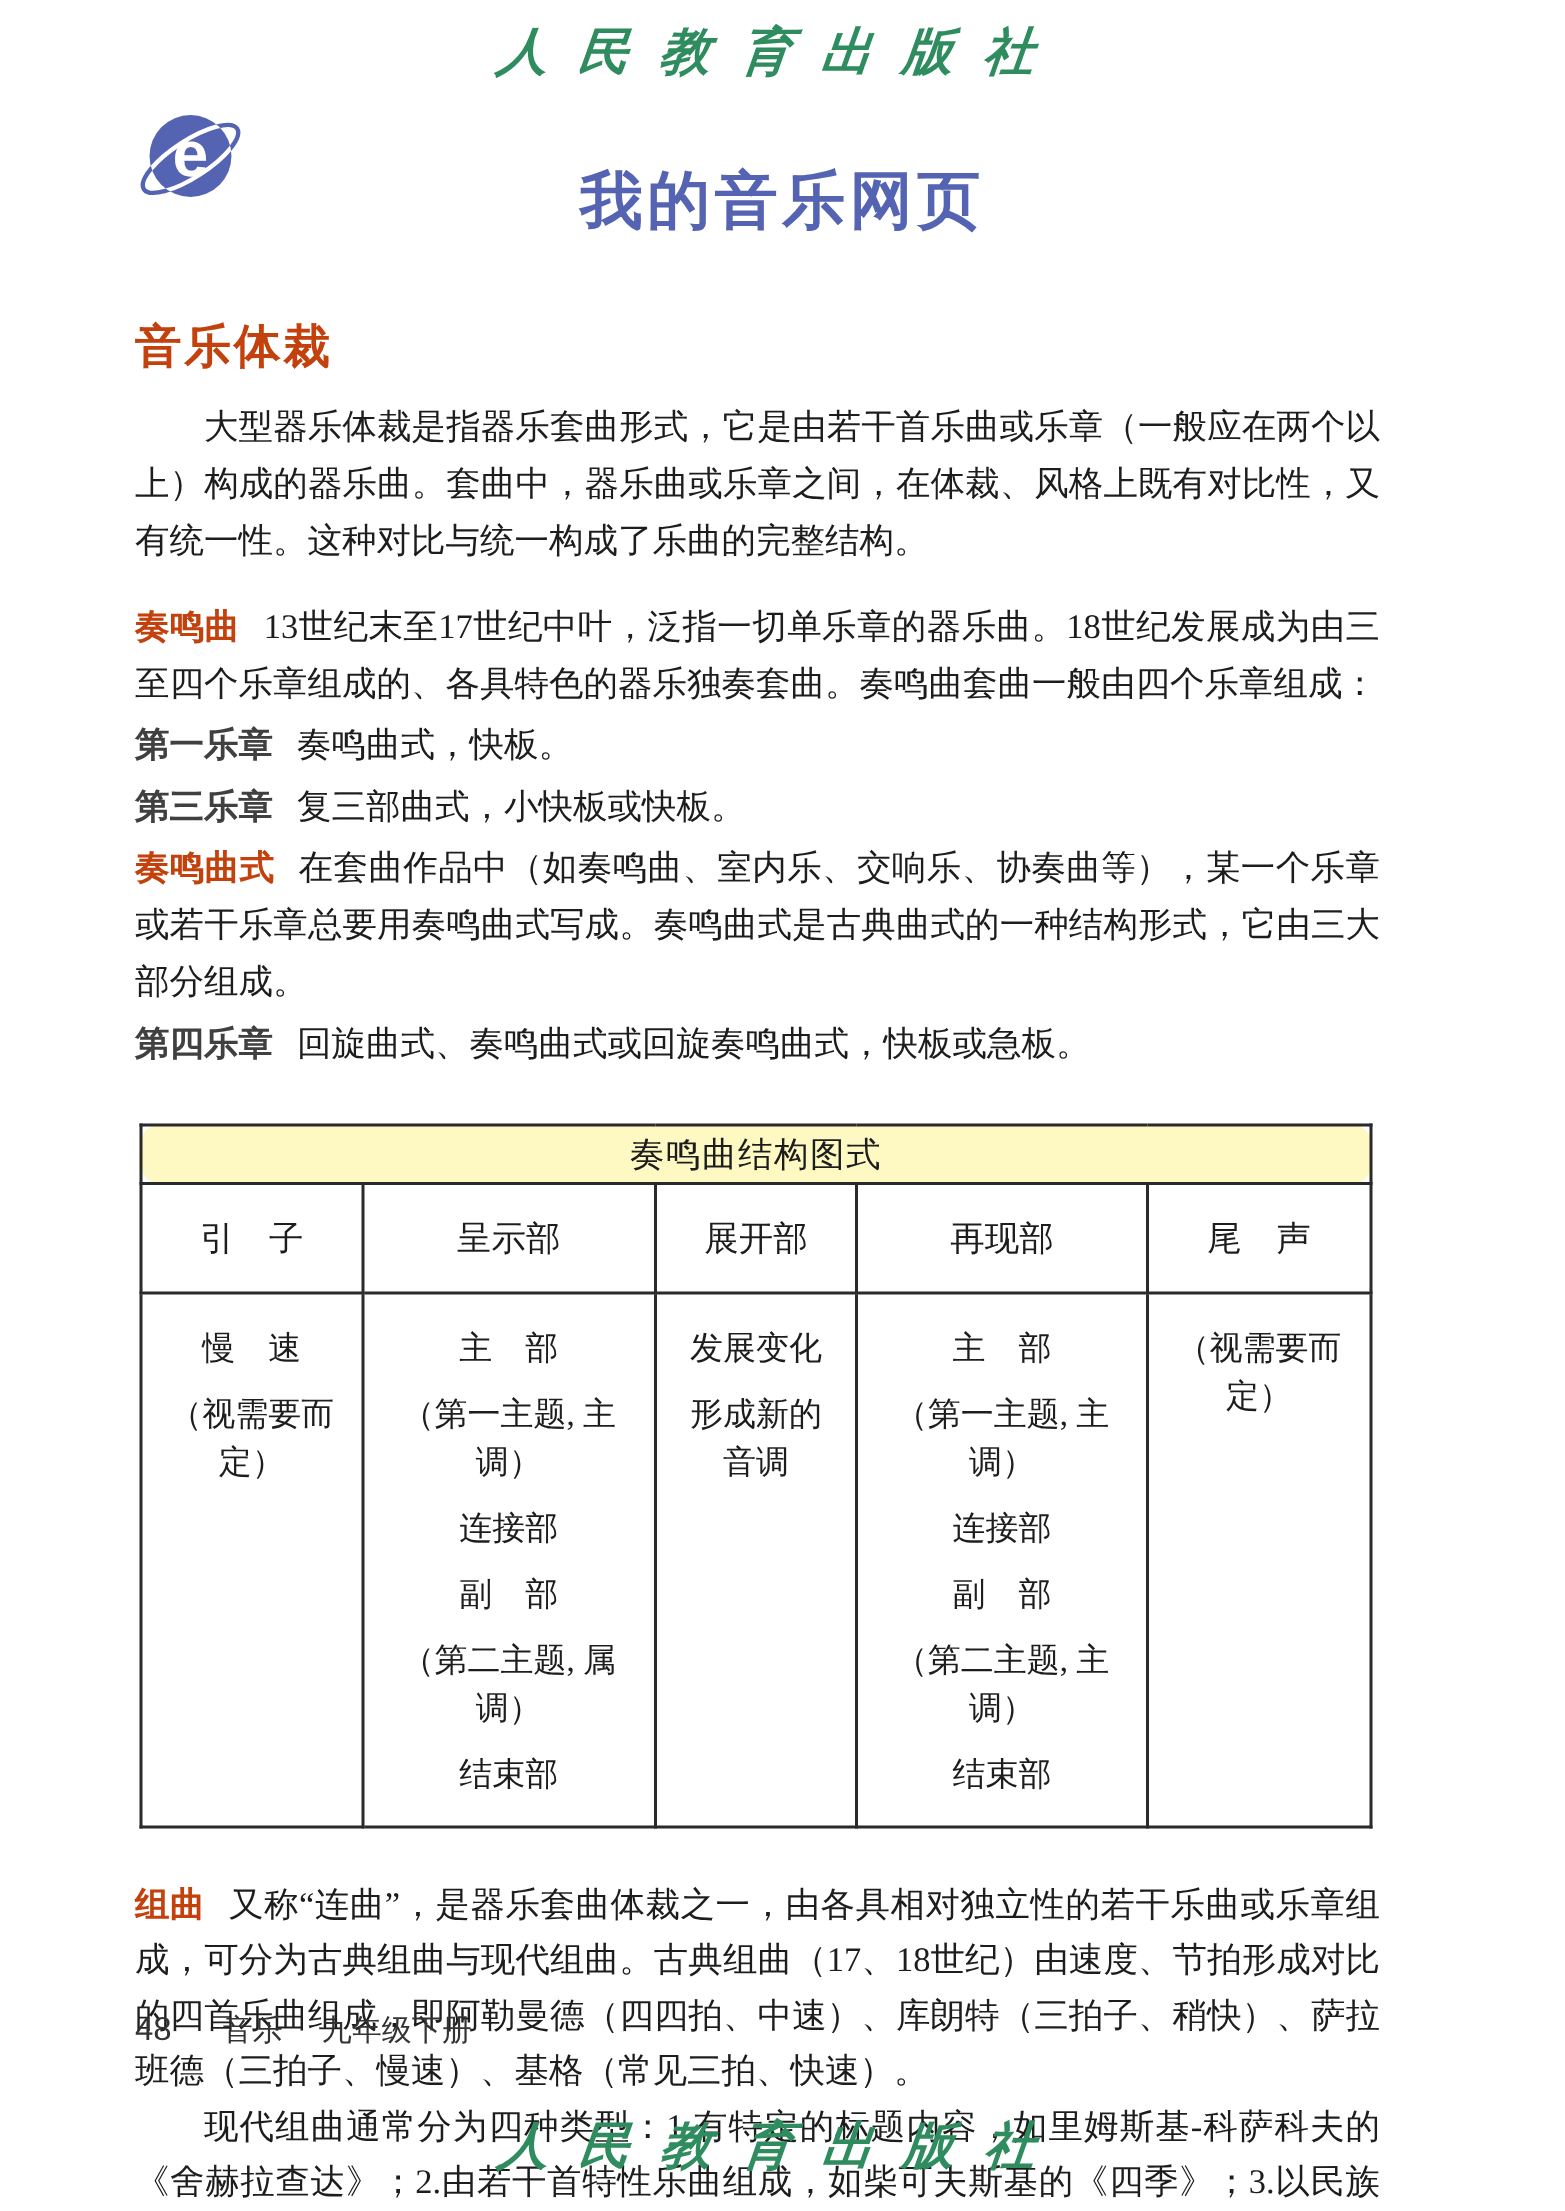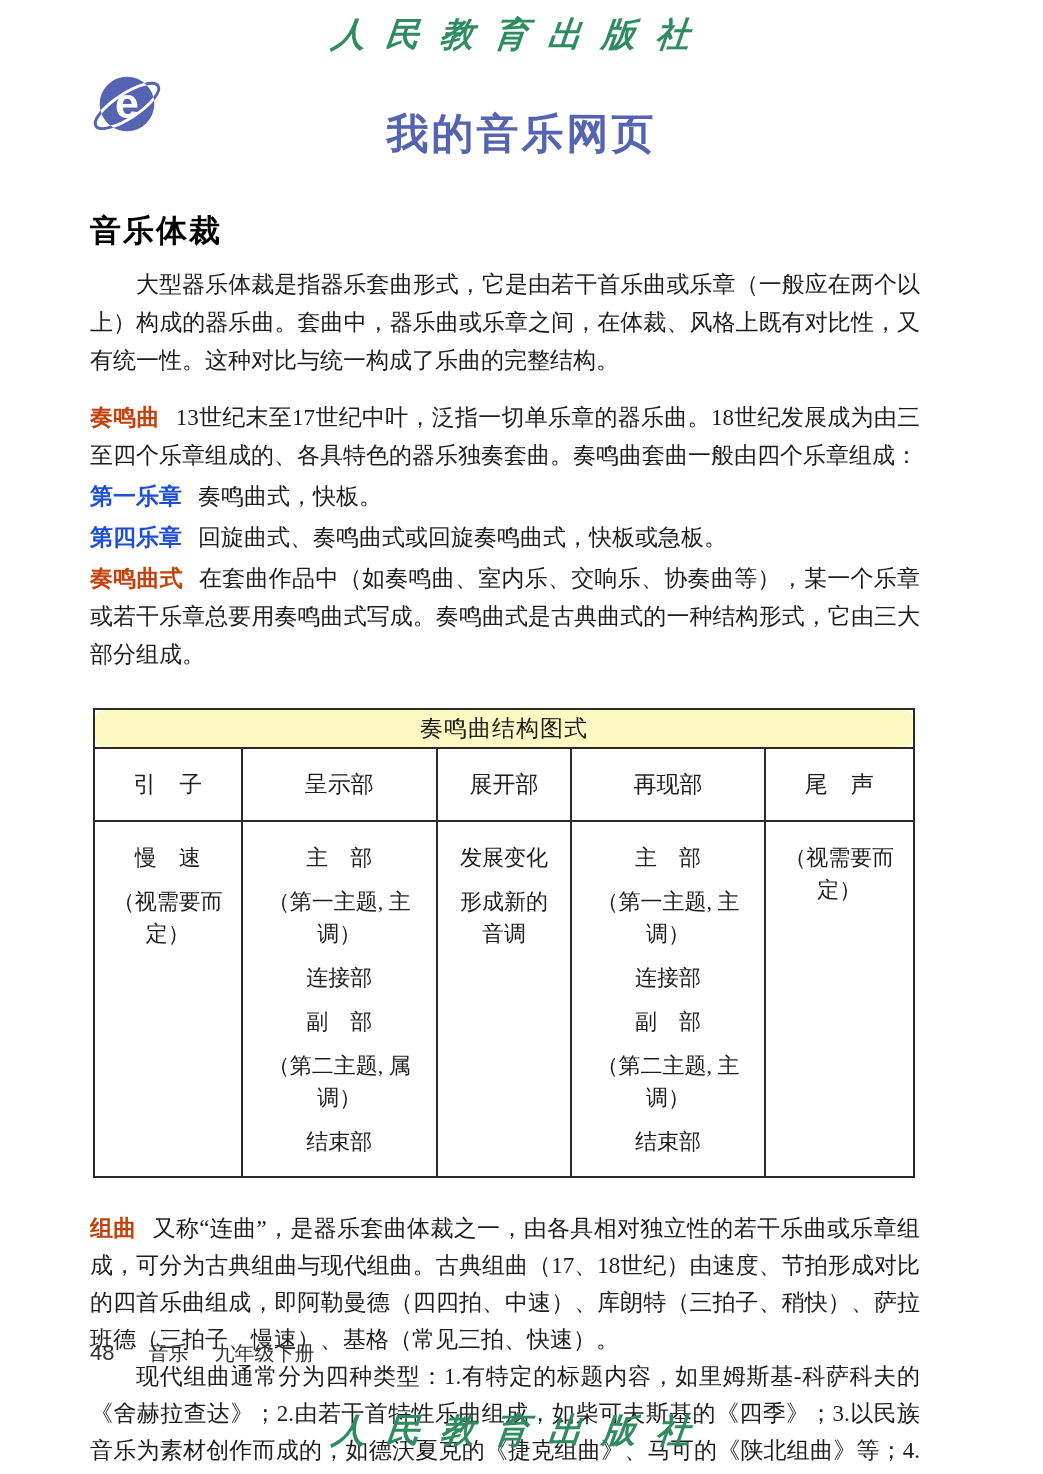--- a/index.html
+++ b/index.html
@@ -37,41 +37,41 @@
     letter-spacing:3px;
     color:#5564b2;
   }
   
   .section-heading{
     margin:40px 0 0 90px;
     font-family:Liberation Sans, sans-serif;
     font-weight:bold;
     font-size:31px;
     letter-spacing:2px;
-    color:#000000;
+    color:#c2410c;
   }
   .content{width:830px;margin-left:90px;}
   .intro{
     font-size:23px;line-height:38px;
     text-align:justify;text-indent:2em;
     margin:14px 0 0 0;
   }
   .entry{
     font-size:23px;line-height:38px;
     text-align:justify;
     margin:2px 0 0 0;
   }
   .entry-first{margin-top:18px;}
   .entry .label{
     font-family:"Liberation Sans","DejaVu Sans",sans-serif;
     font-weight:bold;
     margin-right:16px;
   }
   .label-blue{color:#c2410c;}
-  .label-black{color:#1d4ed8;}
+  .label-black{color:#404040;}
   
   .sonata-table{
     width:822px;
     margin:34px 0 0 3px;
     border-collapse:collapse;
     table-layout:fixed;
   }
   .sonata-table th,.sonata-table td{
     border:2px solid #2a2a2a;
     text-align:center;
@@ -146,24 +146,27 @@
 
     <p class="intro">大型器乐体裁是指器乐套曲形式，它是由若干首乐曲或乐章（一般应在两个以上）构成的器乐曲。套曲中，器乐曲或乐章之间，在体裁、风格上既有对比性，又有统一性。这种对比与统一构成了乐曲的完整结构。</p>
 
     <p class="entry entry-first">
       <span class="label label-blue">奏鸣曲</span><span>13世纪末至17世纪中叶，泛指一切单乐章的器乐曲。18世纪发展成为由三至四个乐章组成的、各具特色的器乐独奏套曲。奏鸣曲套曲一般由四个乐章组成：</span>
     </p>
     <p class="entry">
       <span class="label label-black">第一乐章</span><span>奏鸣曲式，快板。</span>
     </p>
     <p class="entry">
+      <span class="label label-black">第三乐章</span><span>复三部曲式，小快板或快板。</span>
+    </p>
+    <p class="entry">
+      <span class="label label-blue">奏鸣曲式</span><span>在套曲作品中（如奏鸣曲、室内乐、交响乐、协奏曲等），某一个乐章或若干乐章总要用奏鸣曲式写成。奏鸣曲式是古典曲式的一种结构形式，它由三大部分组成。</span>
+    </p>
+    <p class="entry">
       <span class="label label-black">第四乐章</span><span>回旋曲式、奏鸣曲式或回旋奏鸣曲式，快板或急板。</span>
-    </p>
-    <p class="entry">
-      <span class="label label-blue">奏鸣曲式</span><span>在套曲作品中（如奏鸣曲、室内乐、交响乐、协奏曲等），某一个乐章或若干乐章总要用奏鸣曲式写成。奏鸣曲式是古典曲式的一种结构形式，它由三大部分组成。</span>
     </p>
 
     <table class="sonata-table">
       <colgroup>
         <col style="width:18%">
           <col style="width:23.8%">
           <col style="width:16.4%">
         <col style="width:23.6%">
           <col style="width:18.2%">
       </colgroup>

